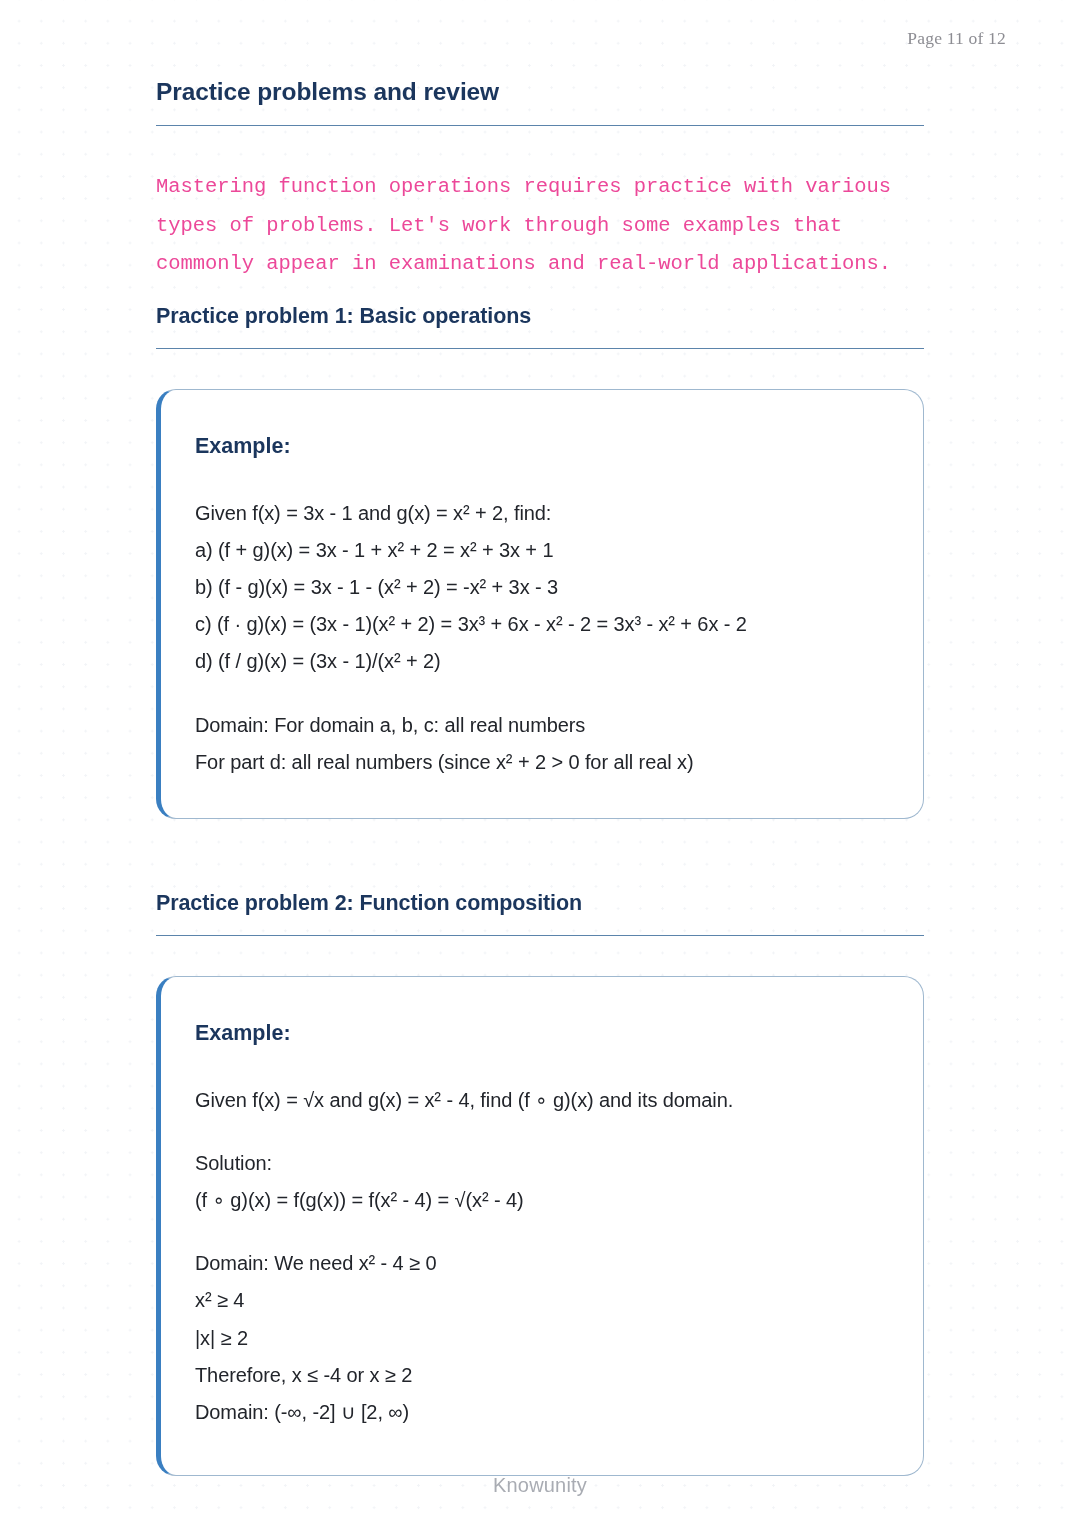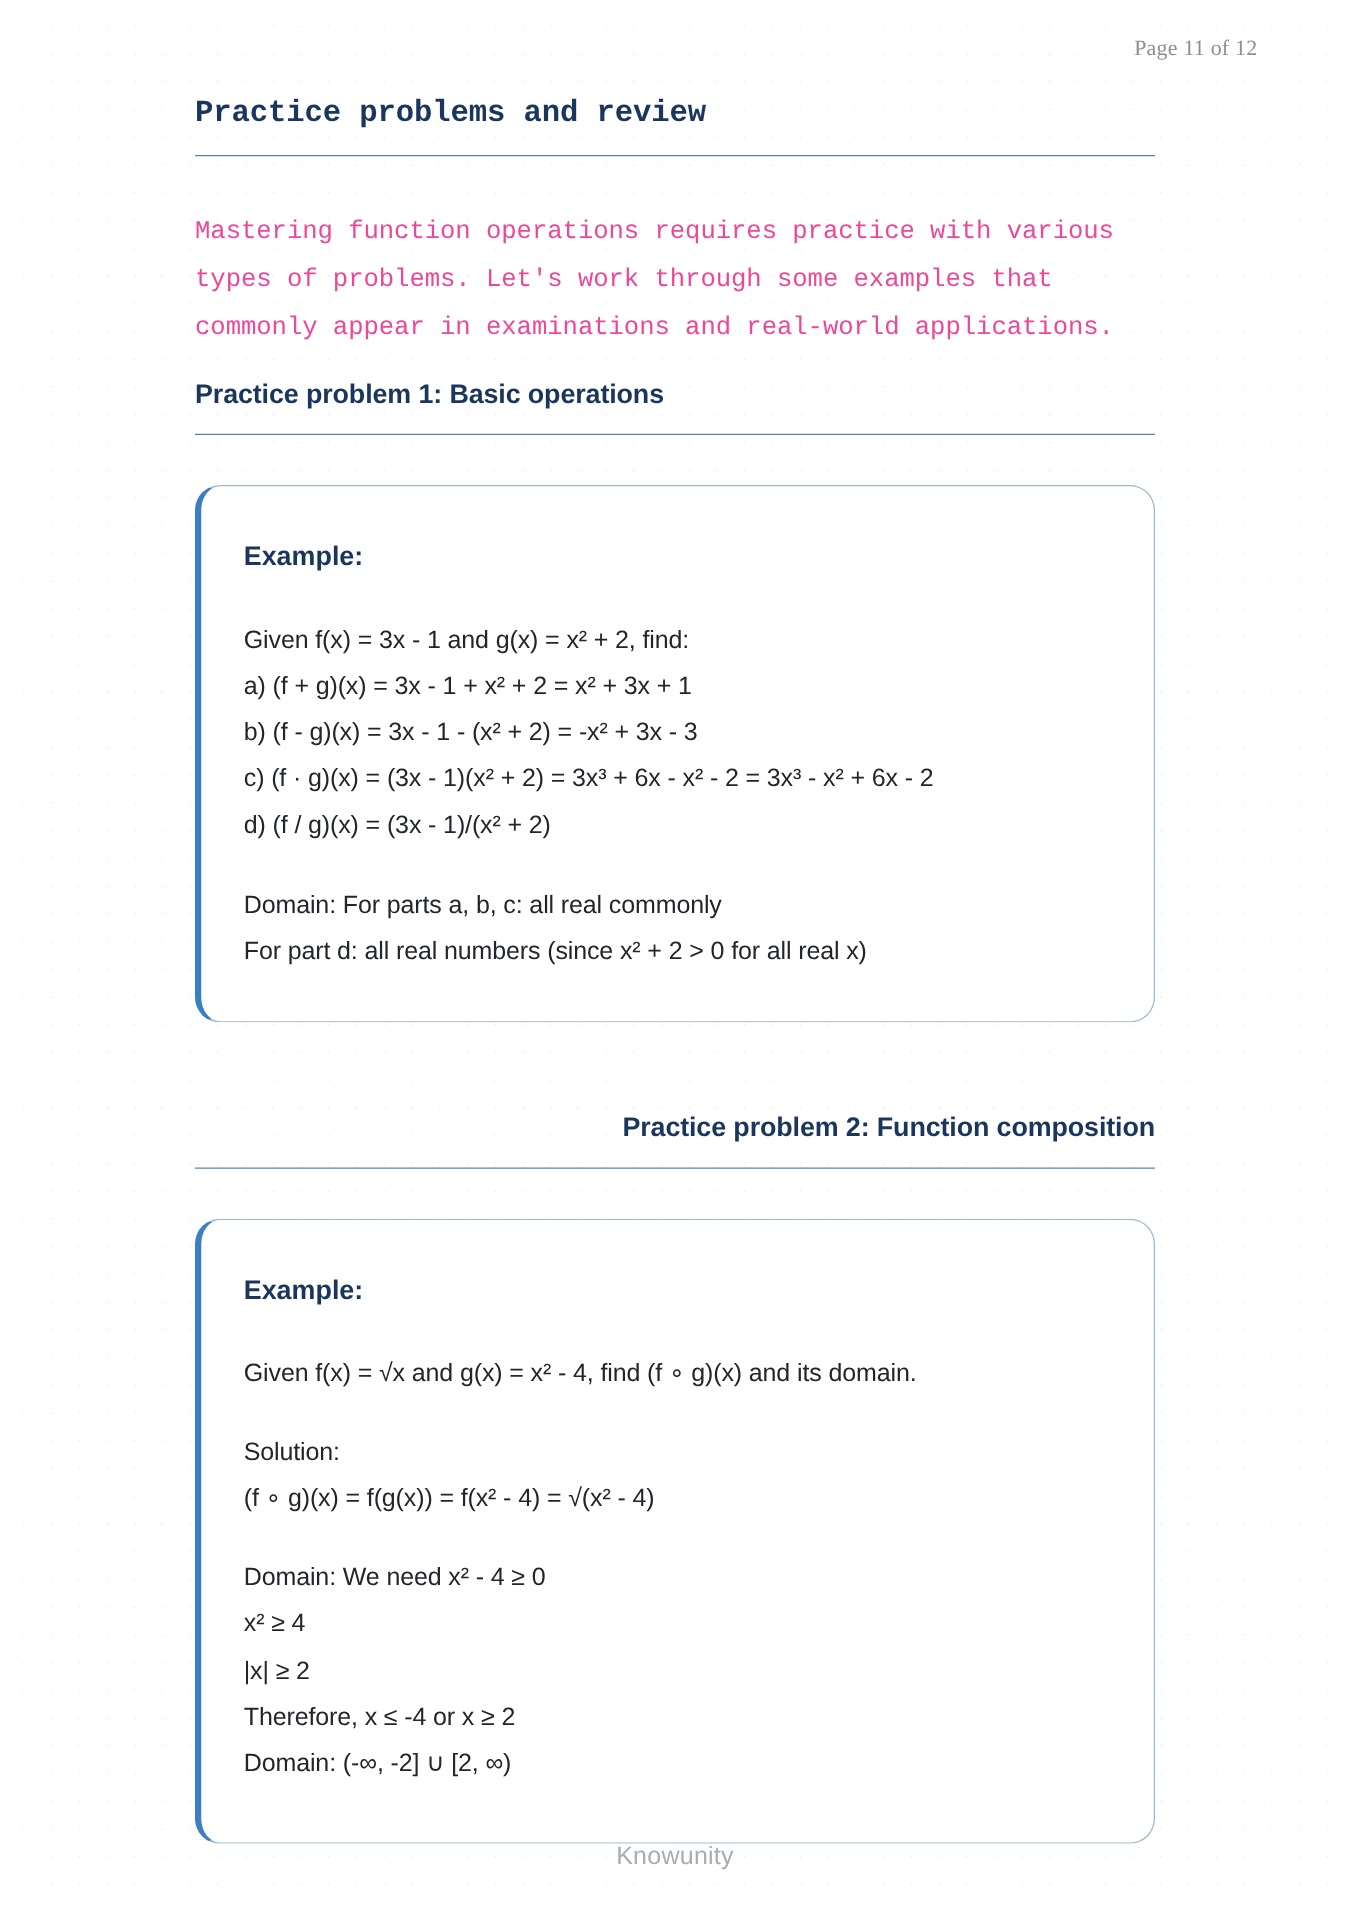--- a/index.html
+++ b/index.html
@@ -50,21 +50,21 @@
   }
 
   
   h1.section-title,
   h2.section-title {
     color: #1b365d;
     font-weight: bold;
     letter-spacing: -0.1px;
   }
 
-  h1.section-title { font-size: 24.5px; font-family: Liberation Mono, monospace; }
+  h1.section-title { font-size: 24.5px; }
   h2.section-title { font-size: 21.5px; }
 
   .rule {
     height: 0;
     border-top: 1.6px solid #5b84ab;
     margin-top: 19px;
     width: 100%;
   }
 
   .h-block-1 { margin-bottom: 0; }
@@ -72,21 +72,21 @@
   .intro {
     margin-top: 42px;
     font-size: 20.5px;
     line-height: 1.88;
     color: #ec4899;
     letter-spacing: -0.05px;
     font-family: Liberation Mono, monospace;
   }
 
   .h-block-2 { margin-top: 20px; }
-  .h-block-3 { margin-top: 72px; text-align: right; }
+  .h-block-3 { margin-top: 72px; }
 
   
   .example-box {
     margin-top: 40px;
     border: 1.2px solid #9fb8cf;
     border-left: 5.5px solid #3a7fc1;
     border-radius: 20px;
     background: #ffffff;
     padding: 44px 34px 0 34px;
   }
@@ -147,21 +147,21 @@
 
     <div class="example-box box-1">
       <div class="example-label">Example:</div>
       <div class="example-body">
         <div class="line">Given f(x) = 3x - 1 and g(x) = x² + 2, find:</div>
         <div class="line">a) (f + g)(x) = 3x - 1 + x² + 2 = x² + 3x + 1</div>
         <div class="line">b) (f - g)(x) = 3x - 1 - (x² + 2) = -x² + 3x - 3</div>
         <div class="line">c) (f · g)(x) = (3x - 1)(x² + 2) = 3x³ + 6x - x² - 2 = 3x³ - x² + 6x - 2</div>
         <div class="line">d) (f / g)(x) = (3x - 1)/(x² + 2)</div>
         <div class="gap"></div>
-        <div class="line">Domain: For parts a, b, c: all real commonly</div>
+        <div class="line">Domain: For domain a, b, c: all real numbers</div>
         <div class="line">For part d: all real numbers (since x² + 2 &gt; 0 for all real x)</div>
       </div>
     </div>
 
     <div class="h-block-3">
       <h2 class="section-title">Practice problem 2: Function composition</h2>
       <div class="rule"></div>
     </div>
 
     <div class="example-box box-2">

